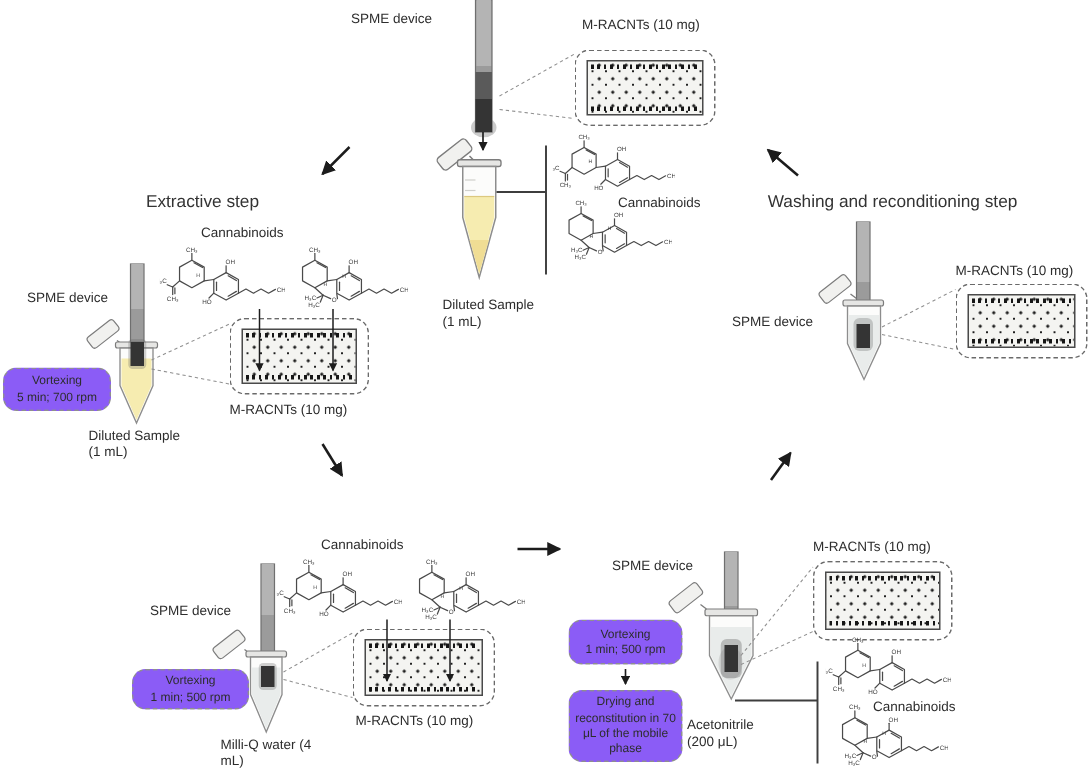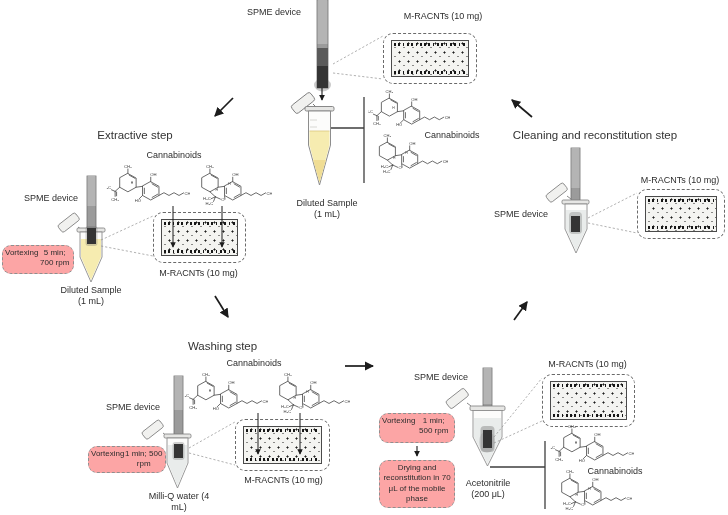--- a/index.html
+++ b/index.html
@@ -1,21 +1,21 @@
 <!DOCTYPE html>
 <html><head>
 <meta charset="utf-8">
 <style>
   html,body{margin:0;padding:0;background:#fff;}
   .canvas{position:relative;width:728px;height:515px;background:#ffffff;overflow:hidden;
           font-family:"Liberation Sans",sans-serif;color:#2d2d2d;}
-  .lbl{position:absolute;text-align:center;font-size:9px;line-height:1.18;color:#2d2d2d;}
+  .lbl{position:absolute;text-align:left;font-size:9px;line-height:1.18;color:#2d2d2d;}
   .heading{position:absolute;text-align:center;font-size:11.5px;color:#333;}
-  .note{position:absolute;border:1.3px dashed #8f8f8f;border-radius:9px;background:#fca5a5;
-        font-size:8px;line-height:1.3;text-align:center;display:flex;flex-direction:row;
+  .note{position:absolute;border:1.3px dashed #8f8f8f;border-radius:9px;background:#8b5cf6;
+        font-size:8px;line-height:1.3;text-align:center;display:flex;flex-direction:column;
         justify-content:center;padding:2px 2px;color:#2d2d2d;}
   .cntbox{position:absolute;border:1px dashed #6a6a6a;border-radius:10px;background:transparent;}
   .cnt-inner{position:absolute;left:7px;right:7px;top:6px;bottom:6px;border:1px solid #4a4a4a;
         background-color:#f4f4f1;
         background-image:radial-gradient(#1d1d1d 0.9px, transparent 1.15px),
                          radial-gradient(#1d1d1d 0.75px, transparent 1px);
         background-size:9px 9px,9px 9px;background-position:3px 7px,7.5px 11px;}
   .cnt-inner::before,.cnt-inner::after{content:"";position:absolute;left:2px;right:2px;height:2.6px;
         background:repeating-linear-gradient(90deg,#161616 0 1.7px,transparent 1.7px 4.3px);}
   .cnt-inner::before{top:2px;}
@@ -120,22 +120,21 @@
       </g>
     <path d="M27,48 L31,51" stroke="#7c7c7c" stroke-width="0.9"></path>
     <rect x="22" y="52" width="27" height="4" rx="1.3" fill="#e6e6e4" stroke="#7c7c7c" stroke-width="0.8"></rect>
     <path d="M25,56 L47,56 L47,81 L36,105 L25,81 Z" fill="#fcfcfb" stroke="#8d8d8d" stroke-width="0.9"></path>
     <path d="M26,62 L46,62 L46,81 L36,103 L26,81 Z" fill="#e9eceb"></path>
     <rect x="29" y="64" width="13" height="22" rx="4" fill="#666" opacity="0.3"></rect>
     <rect x="31" y="68" width="9" height="16" fill="#343434"></rect>
   </svg>
 
   <div class="heading" style="left:70px;top:129px;width:130px">Extractive step</div>
-  <div class="heading" style="left:155px;top:340px;width:135px">Washing step</div>
-  <div class="heading" style="left:505px;top:129px;width:180px">Cleaning and reconstitution step</div>
+  <div class="heading" style="left:505px;top:129px;width:180px">Washing and reconditioning step</div>
 
   <div class="lbl" style="left:234px;top:7px;width:80px">SPME device</div>
   <div class="lbl" style="left:18px;top:193px;width:66px">SPME device</div>
   <div class="lbl" style="left:100px;top:402px;width:66px">SPME device</div>
   <div class="lbl" style="left:408px;top:372px;width:66px">SPME device</div>
   <div class="lbl" style="left:488px;top:209px;width:66px">SPME device</div>
 
   <div class="lbl" style="left:388px;top:11px;width:110px">M-RACNTs (10 mg)</div>
   <div class="lbl" style="left:153px;top:268px;width:91px">M-RACNTs (10 mg)</div>
   <div class="lbl" style="left:237px;top:475px;width:93px">M-RACNTs (10 mg)</div>

